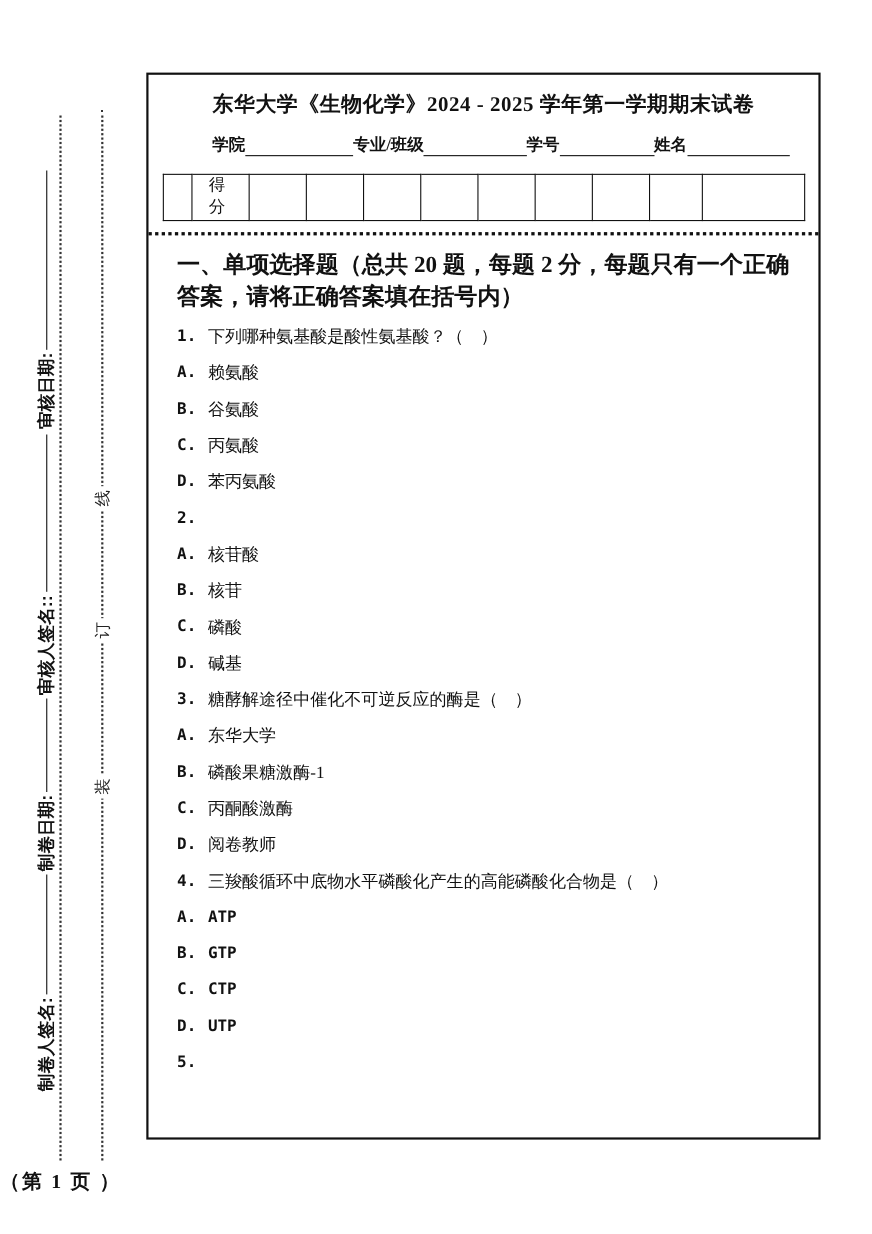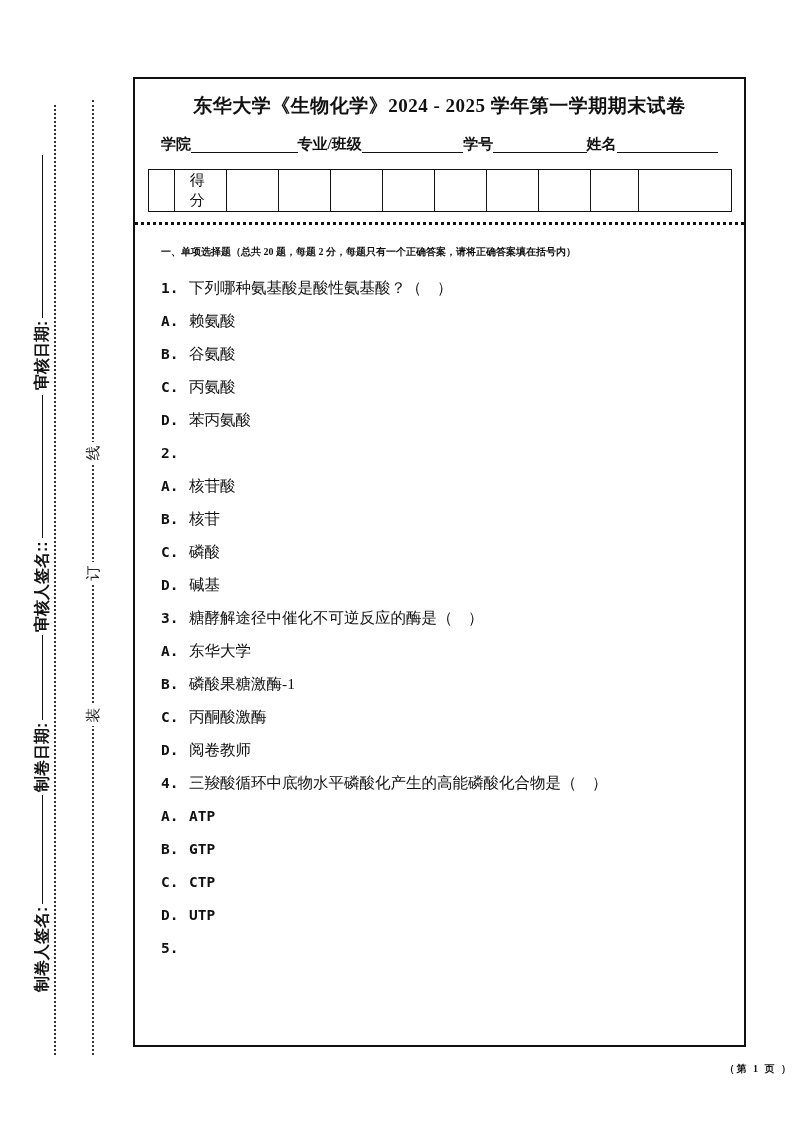--- a/index.html
+++ b/index.html
@@ -25,30 +25,30 @@
   .bind-char {
     position:absolute; left:82px; width:22px; height:22px; z-index:2;
     background:#fff; display:flex; align-items:center; justify-content:center;
     transform:rotate(-90deg);
     font-family:"Liberation Sans","DejaVu Sans",sans-serif;
     font-size:15px; color:#222;
   }
 
   
   .sheet {
-    position:absolute; left:133px; top:77px; width:613px; height:970px;
+    position:absolute; left:133px; top:66px; width:613px; height:970px;
     border:2px solid #111; box-sizing:border-box; padding:0 26px;
   }
   .title {
     margin:14px 0 0; text-align:center;
     font-size:19px; font-weight:bold; letter-spacing:0.5px;
   }
   .fields {
-    margin-top:14px; display:flex; align-items:center;
-    font-size:15px; font-weight:bold; height:22px;
+    margin-top:14px; display:flex; align-items:flex-start;
+    font-size:15px; font-weight:bold; height:22px;margin-left:32px;
   }
   .f-label { flex:none; }
   .f-line { border-bottom:1.2px solid #111; height:2px; align-self:flex-end; margin-bottom:2px; }
   .fl-1 { flex:1.05; } .fl-2 { flex:1.0; } .fl-3 { flex:0.92; } .fl-4 { flex:1.0; }
 
   table.score {
     border-collapse:collapse; table-layout:fixed;
     width:583px; margin:14px 0 0 -13px;
   }
   table.score td {
@@ -56,30 +56,30 @@
     font-size:15px; padding:0;
   }
   tr.r1 td { height:45px; }
   tr.r2 td { height:40px;padding-left:40px; }
   .stack1 { display:inline-block; width:1.1em; word-break:break-all; line-height:1.35; }
   .stack2 { display:inline-block; width:2.2em; word-break:break-all; line-height:1.45; }
 
   .dotsep { margin:10px -26px 0; height:0; border-top:3.5px dotted #111; }
 
   .section-heading {
-    margin:12px 0 6px; font-size:10px; font-weight:600; line-height:29px;
+    margin:12px 0 6px; font-size:21px; font-weight:600; line-height:29px;
   }
   .q-line { height:33px; display:flex; align-items:center; font-size:15.5px; }
   .q-num, .opt-letter { flex:none; width:28px; }
   .opt-letter { font-family:"DejaVu Sans Mono","Liberation Mono",monospace; font-size:14.5px; font-weight:bold; }
   .mono { font-family:"DejaVu Sans Mono","Liberation Mono",monospace; font-size:14.5px; font-weight:bold; }
 
   .footer {
     position:absolute; top:1062px; left:0; width:100%;
-    text-align:right; font-weight:bold; font-size:10px; letter-spacing:2px;
+    text-align:left; font-weight:bold; font-size:18px; letter-spacing:2px;
   }
 </style>
 </head>
 <body>
 
 <div class="page">
 
   <div class="m-group" style="left:29px; top:390px; width:235px;">
     <span>审核日期:</span>
     <span class="m-fill"></span>

